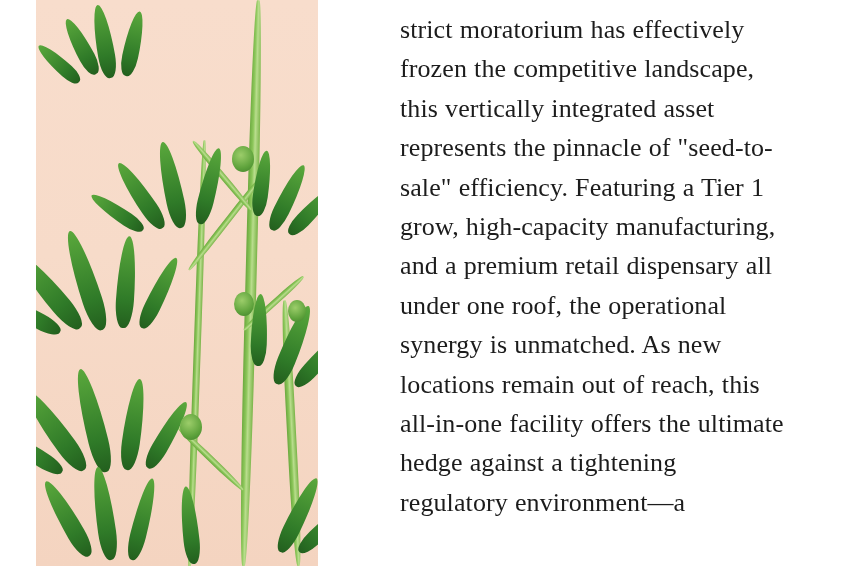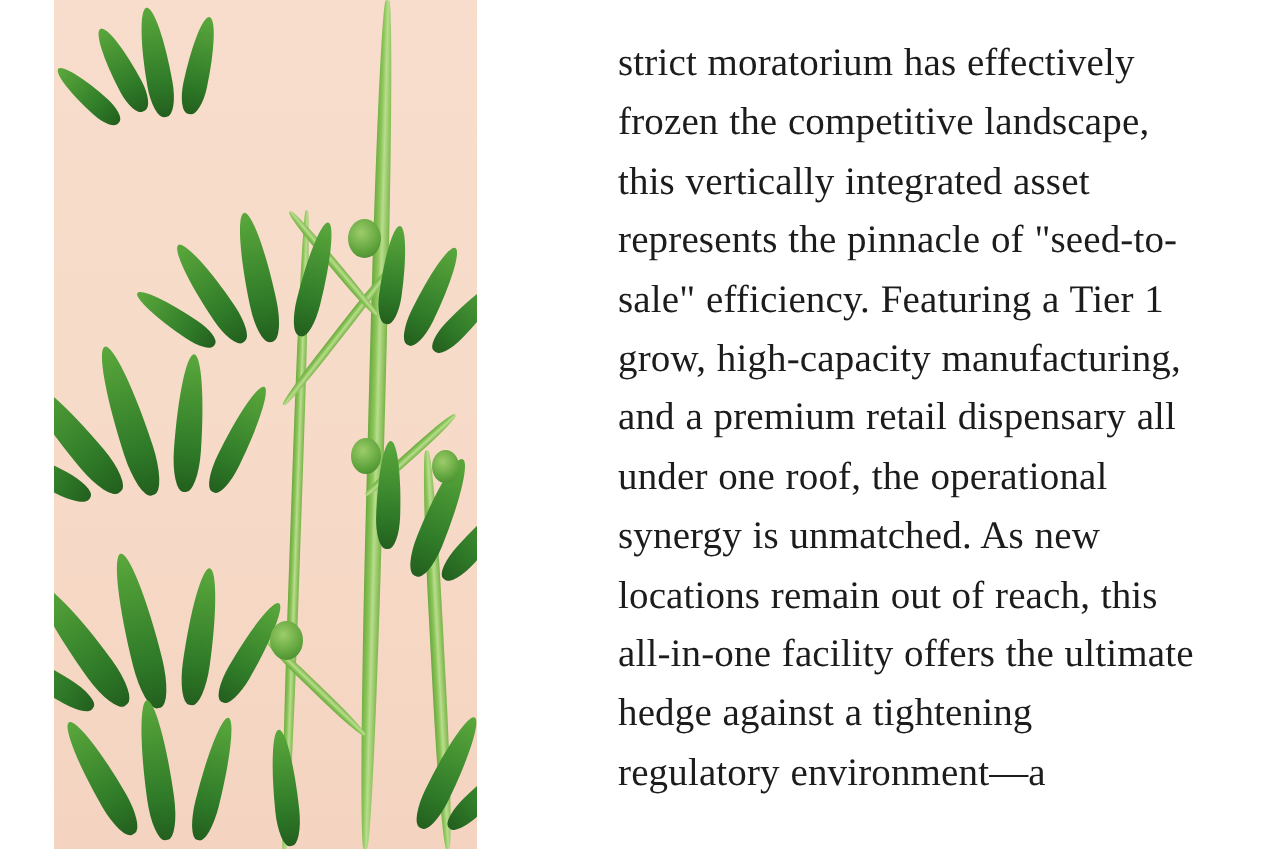--- a/index.html
+++ b/index.html
@@ -63,21 +63,21 @@
     top: 0;
     width: 400px;
     height: 566px;
   }
   .body-text {
     font-family: "Liberation Serif", serif;
     font-size: 26px;
     line-height: 39.4px;
     color: #1c1c1c;
     letter-spacing: 0.1px;
-    margin: 12px;
+    margin: 0;
     padding-top: 10px;
     width: 385px;
     word-spacing: 0.5px;
   }
 
   
   .watermark {
     position: absolute;
     left: 262px;
     top: 498px;

